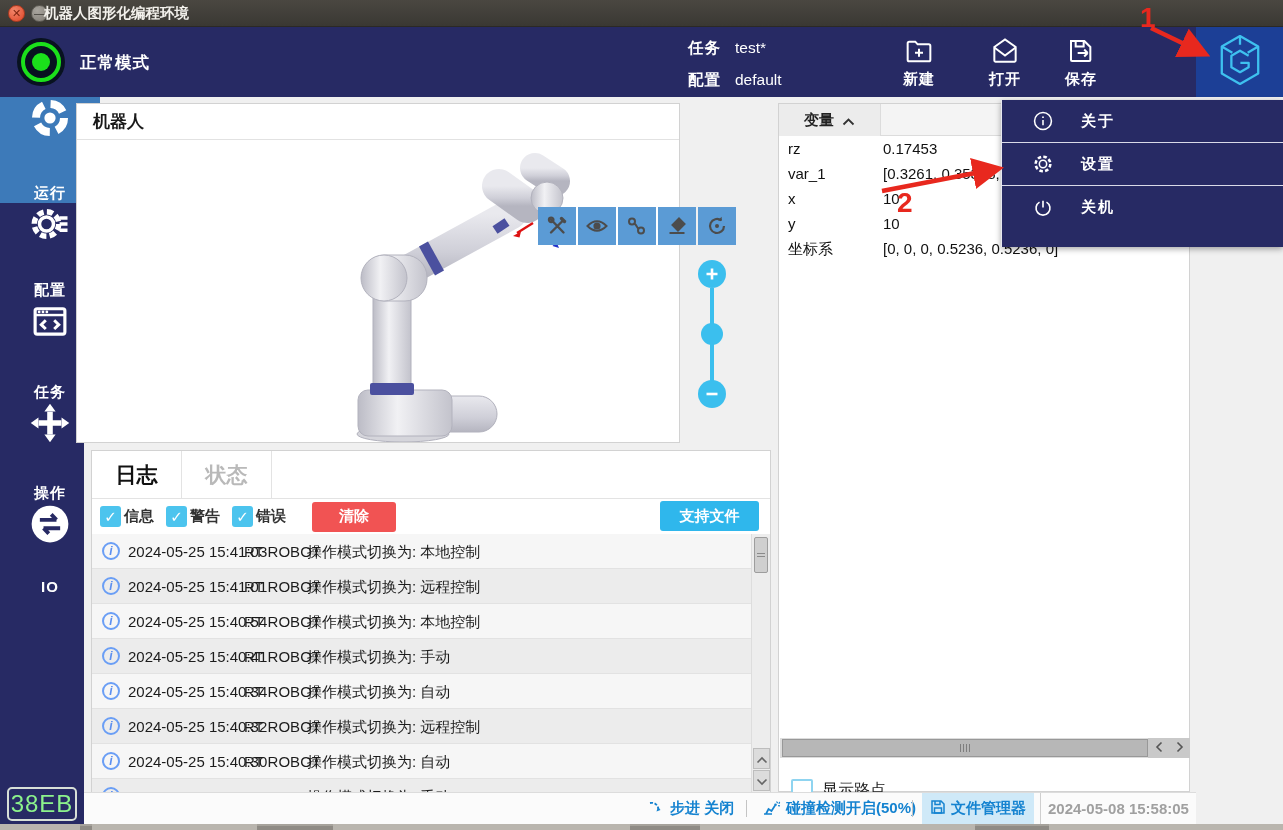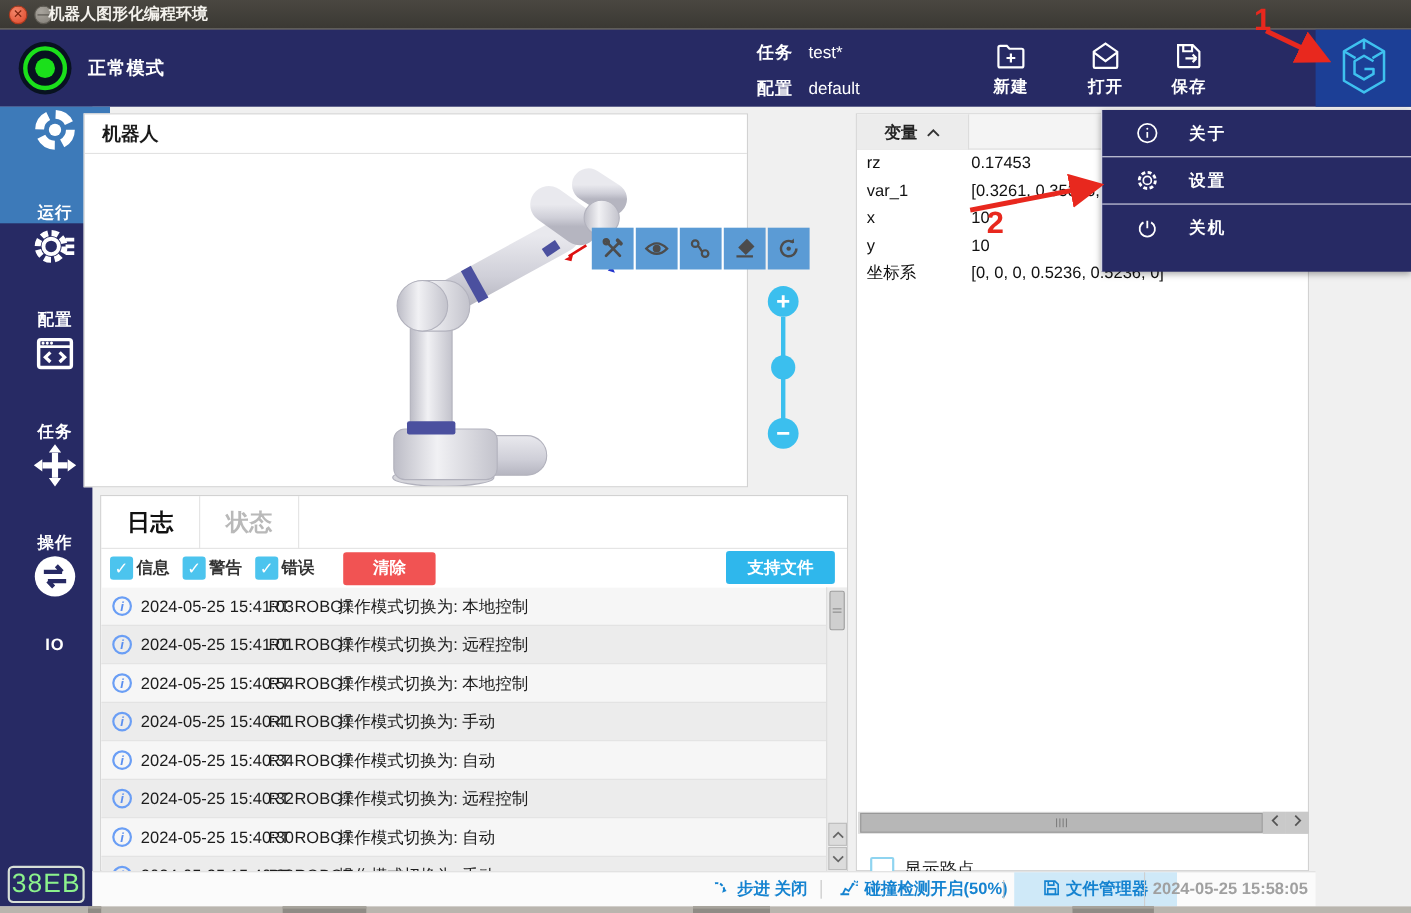--- a/index.html
+++ b/index.html
@@ -100,21 +100,21 @@
   .pbtn.dim{border:2.5px solid #4b4f80;color:#4b4f80}
   .pbtn.lit{border:2.5px solid #fff;color:#fff}
   .pskip{top:366px}.pstop{top:420px}.pplay{top:474px}
 
   
   .statusbar{position:absolute;left:84px;top:792px;width:1112px;height:32px;background:#fbfbfb;border-top:1px solid #dcdcdc;font-size:15px}
   .sb-item{position:absolute;top:0;height:31px;display:flex;align-items:center;gap:5px;color:#1583d0;font-weight:bold;white-space:nowrap;cursor:pointer}
   .sb-sep{position:absolute;top:7px;width:1px;height:17px;background:#c4c4c4}
   .sb-step{left:564px}
   .sb-coll{left:678px}
-  .sb-fm{left:838px;background:#cfe9f8;padding:0 26px}
+  .sb-fm{left:838px;background:#cfe9f8;padding:0 8px}
   .sb-time{position:absolute;left:956px;top:0;height:31px;display:flex;align-items:center;color:#a0a0a0;font-weight:bold;border-left:1px solid #cfcfcf;padding-left:7px}
 
   
   .desktop{position:absolute;left:0;top:824px;width:1283px;height:6px;background:#b9b5ae}
   .desktop i{position:absolute;top:0;height:6px;background:#8f8b85;border-top:2px solid #a6a29b}
 
   
   .menu{position:absolute;left:1001px;top:100px;width:282px;height:147px;background:#272a64;z-index:40;border-left:1px solid #e6e7f0;box-shadow:0 2px 6px rgba(0,0,0,.35)}
   .menu-item{position:relative;height:43px;display:flex;align-items:center;color:#fff;cursor:pointer;border-bottom:1px solid #d9daE8}
   .menu-item:last-child{border-bottom:none}
@@ -510,21 +510,21 @@
     </div>
     <div class="sb-sep" style="left:828px"></div>
     <div class="sb-item sb-fm">
       <span><svg width="16" height="16" viewBox="0 0 16 16" fill="none" stroke="#1583d0" stroke-width="1.5">
             <path d="M2 2h9l3 3v9H2z"></path>
             <path d="M5 2v3.6h5V2"></path>
             <rect x="4.5" y="9" width="7" height="5"></rect>
           </svg></span>
       <span>文件管理器</span>
     </div>
-    <div class="sb-time">2024-05-25 15:58:05</div>
+    <div class="sb-time">2024-05-08 15:58:05</div>
   </div>
 
   <div class="desktop">
     <i style="left:80px;width:12px"></i>
     <i style="left:257px;width:76px"></i>
     <i style="left:630px;width:70px"></i>
     <i style="left:975px;width:74px"></i>
   </div>
 
   <div class="menu">

